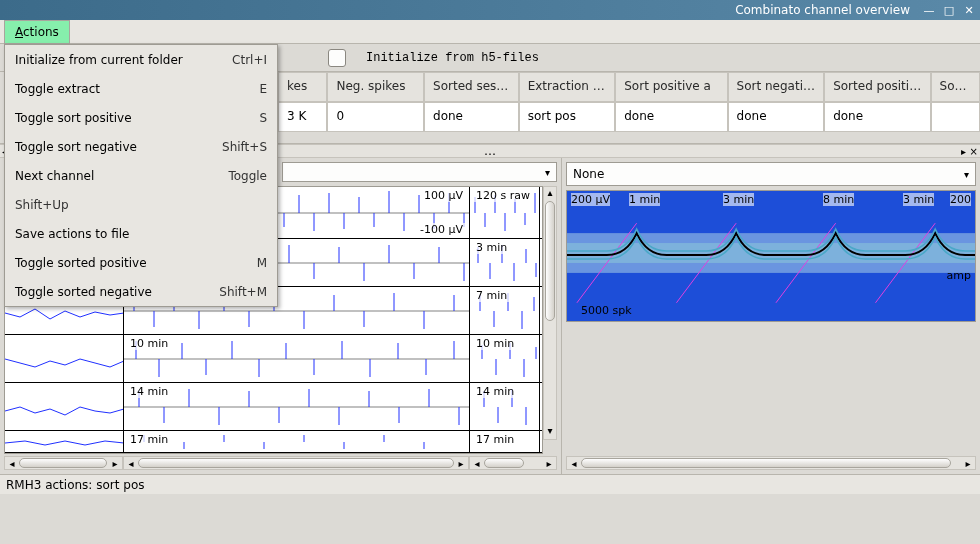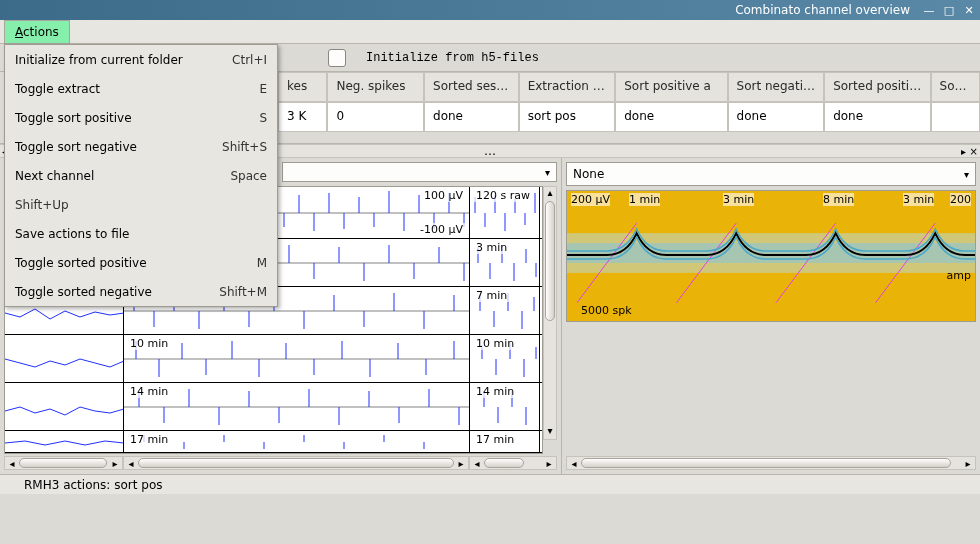--- a/index.html
+++ b/index.html
@@ -203,21 +203,21 @@
     position:absolute;
     bottom:2px; right:4px;
     font-size:11px;
     background:rgba(255,255,255,0.7);
     padding:0 2px;
     z-index:5;
   }
   
   .right-plot {
     flex:1;
-    background:#eab308;
+    background:#1d4ed8;
     border:1px solid #9e9b93;
     position:relative;
     overflow:hidden;
   }
   .right-plot svg { width:100%; height:100%; }
   .right-plot .tick {
     position:absolute;
     top:2px;
     font-size:11px;
     background:rgba(255,255,255,0.6);
@@ -259,21 +259,21 @@
   .vscroll .arrow{height:14px;text-align:center;font-size:10px;position:absolute;left:0;right:0;}
   .vscroll .arrow.t{top:0;}
   .vscroll .arrow.b{bottom:0;}
 
   .statusbar {
     height: 20px;
     background:#e8e6e1;
     border-top:1px solid #b8b5ad;
     display:flex;
     align-items:center;
-    padding:0 24px;
+    padding:0 6px;
   }
 
   .left-plot-wrap { position:relative; flex:1; display:flex; }
   .left-plot-wrap .plot-area{flex:1;}
   .left-grid { flex:1; overflow:hidden; position:relative;}
   
 </style>
 </head>
 <body>
 
@@ -628,21 +628,21 @@
   <div class="dd-item">
     <span class="dd-label">Toggle sort positive</span>
     <span class="dd-shortcut">S</span>
   </div>
   <div class="dd-item">
     <span class="dd-label">Toggle sort negative</span>
     <span class="dd-shortcut">Shift+S</span>
   </div>
   <div class="dd-item">
     <span class="dd-label">Next channel</span>
-    <span class="dd-shortcut">Space</span>
+    <span class="dd-shortcut">Toggle</span>
   </div>
   <div class="dd-item">
     <span class="dd-shortcut">Shift+Up</span>
   </div>
   <div class="dd-item">
     <span class="dd-label">Save actions to file</span>
     <span class="dd-shortcut"></span>
   </div>
   <div class="dd-item">
     <span class="dd-label">Toggle sorted positive</span>

